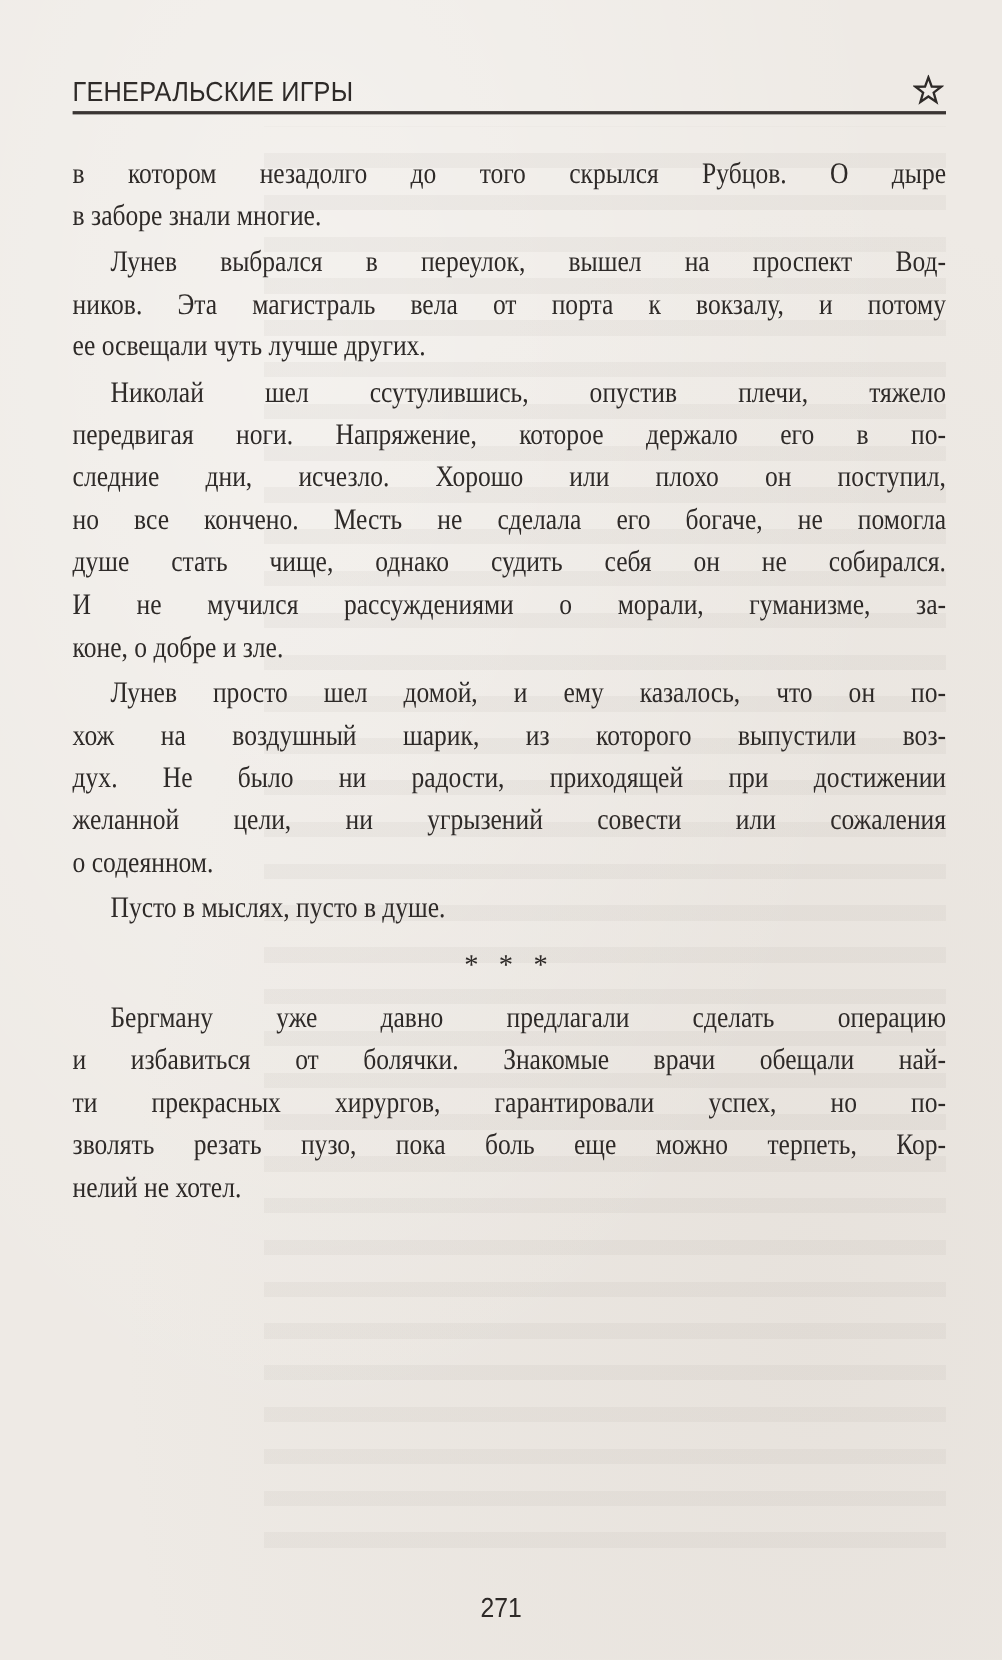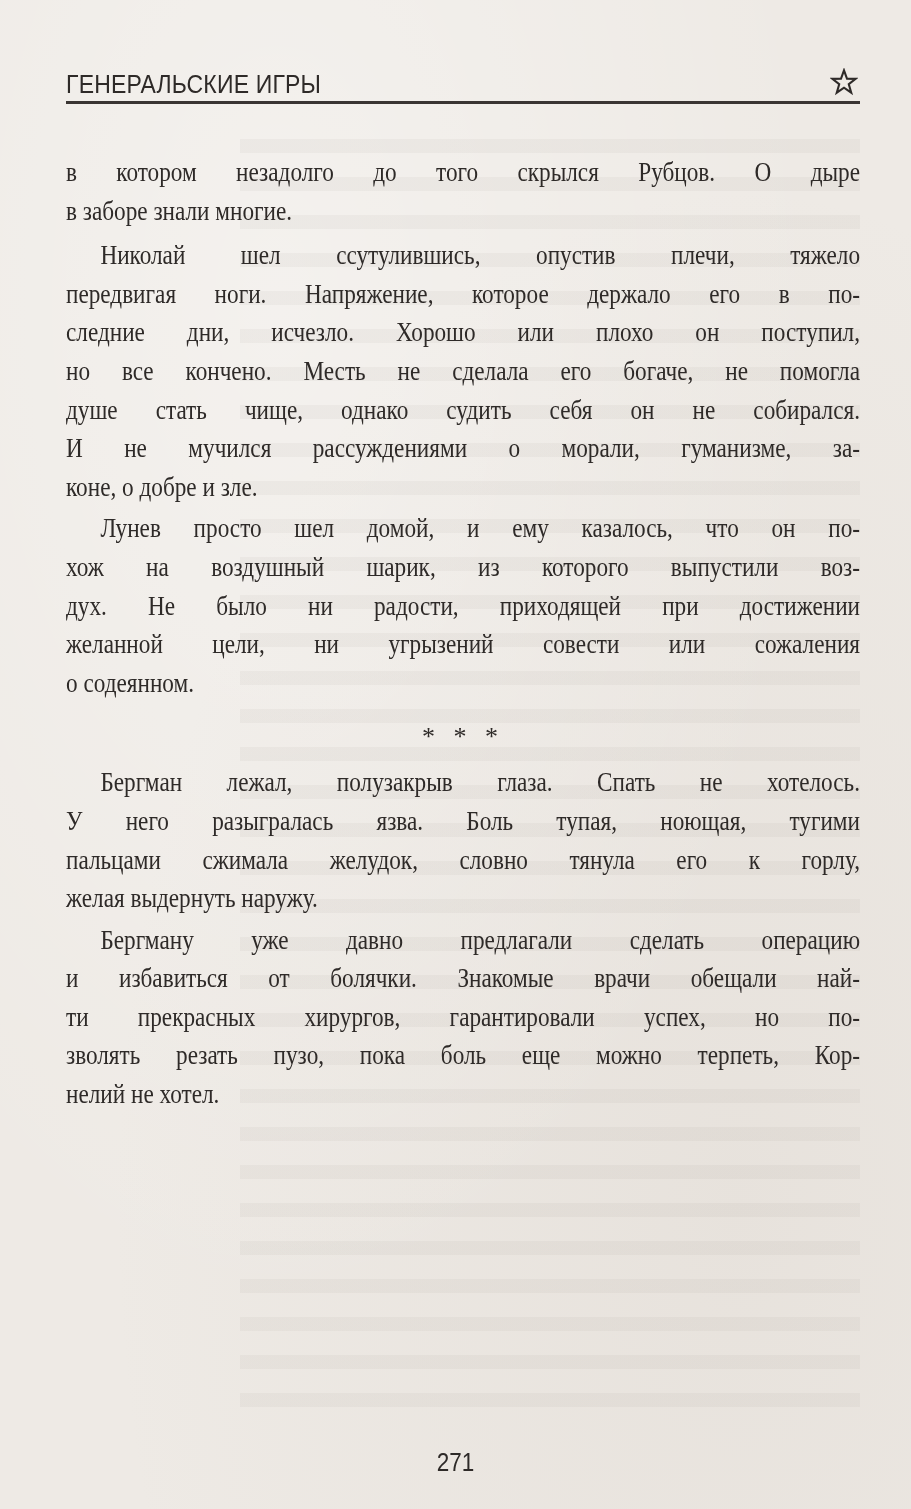--- a/index.html
+++ b/index.html
@@ -55,21 +55,21 @@
       position: absolute;
       left: 66px;
       top: 101px;
       width: 794px;
       height: 3px;
       background: #3a3533;
     }
     .body-text {
       position: absolute;
       left: 66px;
-      top: 153px;
+      top: 138px;
       width: 794px;
       font-family: Liberation Serif, serif;
     }
     .line {
       height: 38.6px;
       line-height: 38.6px;
       font-size: 27px;
       white-space: nowrap;
       transform: scaleX(0.86);
       transform-origin: left center;
@@ -134,20 +134,25 @@
   <div class="head-rule"></div>
 
   <div class="body-text">
 
     <div>
       <div class="line justify">в котором незадолго до того скрылся Рубцов. О дыре</div>
       <div class="line">в заборе знали многие.</div>
     </div>
     <div class="para-gap"></div>
 
+    <div>
+      <div class="line indent justify">Лунев выбрался в переулок, вышел на проспект Вод-</div>
+      <div class="line justify">ников. Эта магистраль вела от порта к вокзалу, и потому</div>
+      <div class="line">ее освещали чуть лучше других.</div>
+    </div>
     <div class="para-gap"></div>
 
     <div>
       <div class="line indent justify">Николай шел ссутулившись, опустив плечи, тяжело</div>
       <div class="line justify">передвигая ноги. Напряжение, которое держало его в по-</div>
       <div class="line justify">следние дни, исчезло. Хорошо или плохо он поступил,</div>
       <div class="line justify">но все кончено. Месть не сделала его богаче, не помогла</div>
       <div class="line justify">душе стать чище, однако судить себя он не собирался.</div>
       <div class="line justify">И не мучился рассуждениями о морали, гуманизме, за-</div>
       <div class="line">коне, о добре и зле.</div>
@@ -156,32 +161,29 @@
 
     <div>
       <div class="line indent justify">Лунев просто шел домой, и ему казалось, что он по-</div>
       <div class="line justify">хож на воздушный шарик, из которого выпустили воз-</div>
       <div class="line justify">дух. Не было ни радости, приходящей при достижении</div>
       <div class="line justify">желанной цели, ни угрызений совести или сожаления</div>
       <div class="line">о содеянном.</div>
     </div>
     <div class="para-gap"></div>
 
+    <div>
+      <div class="line indent">Пусто в мыслях, пусто в душе.</div>
+    </div>
     <div class="para-gap"></div>
 
 
     <div class="separator">* * *</div>
 
     <div class="para-gap"></div>
-    <div>
-      <div class="line indent justify">Бергман лежал, полузакрыв глаза. Спать не хотелось.</div>
-      <div class="line justify">У него разыгралась язва. Боль тупая, ноющая, тугими</div>
-      <div class="line justify">пальцами сжимала желудок, словно тянула его к горлу,</div>
-      <div class="line">желая выдернуть наружу.</div>
-    </div>
     <div class="para-gap"></div>
     <div>
       <div class="line indent justify">Бергману уже давно предлагали сделать операцию</div>
       <div class="line justify">и избавиться от болячки. Знакомые врачи обещали най-</div>
       <div class="line justify">ти прекрасных хирургов, гарантировали успех, но по-</div>
       <div class="line justify">зволять резать пузо, пока боль еще можно терпеть, Кор-</div>
       <div class="line">нелий не хотел.</div>
     </div>
   </div>
 

